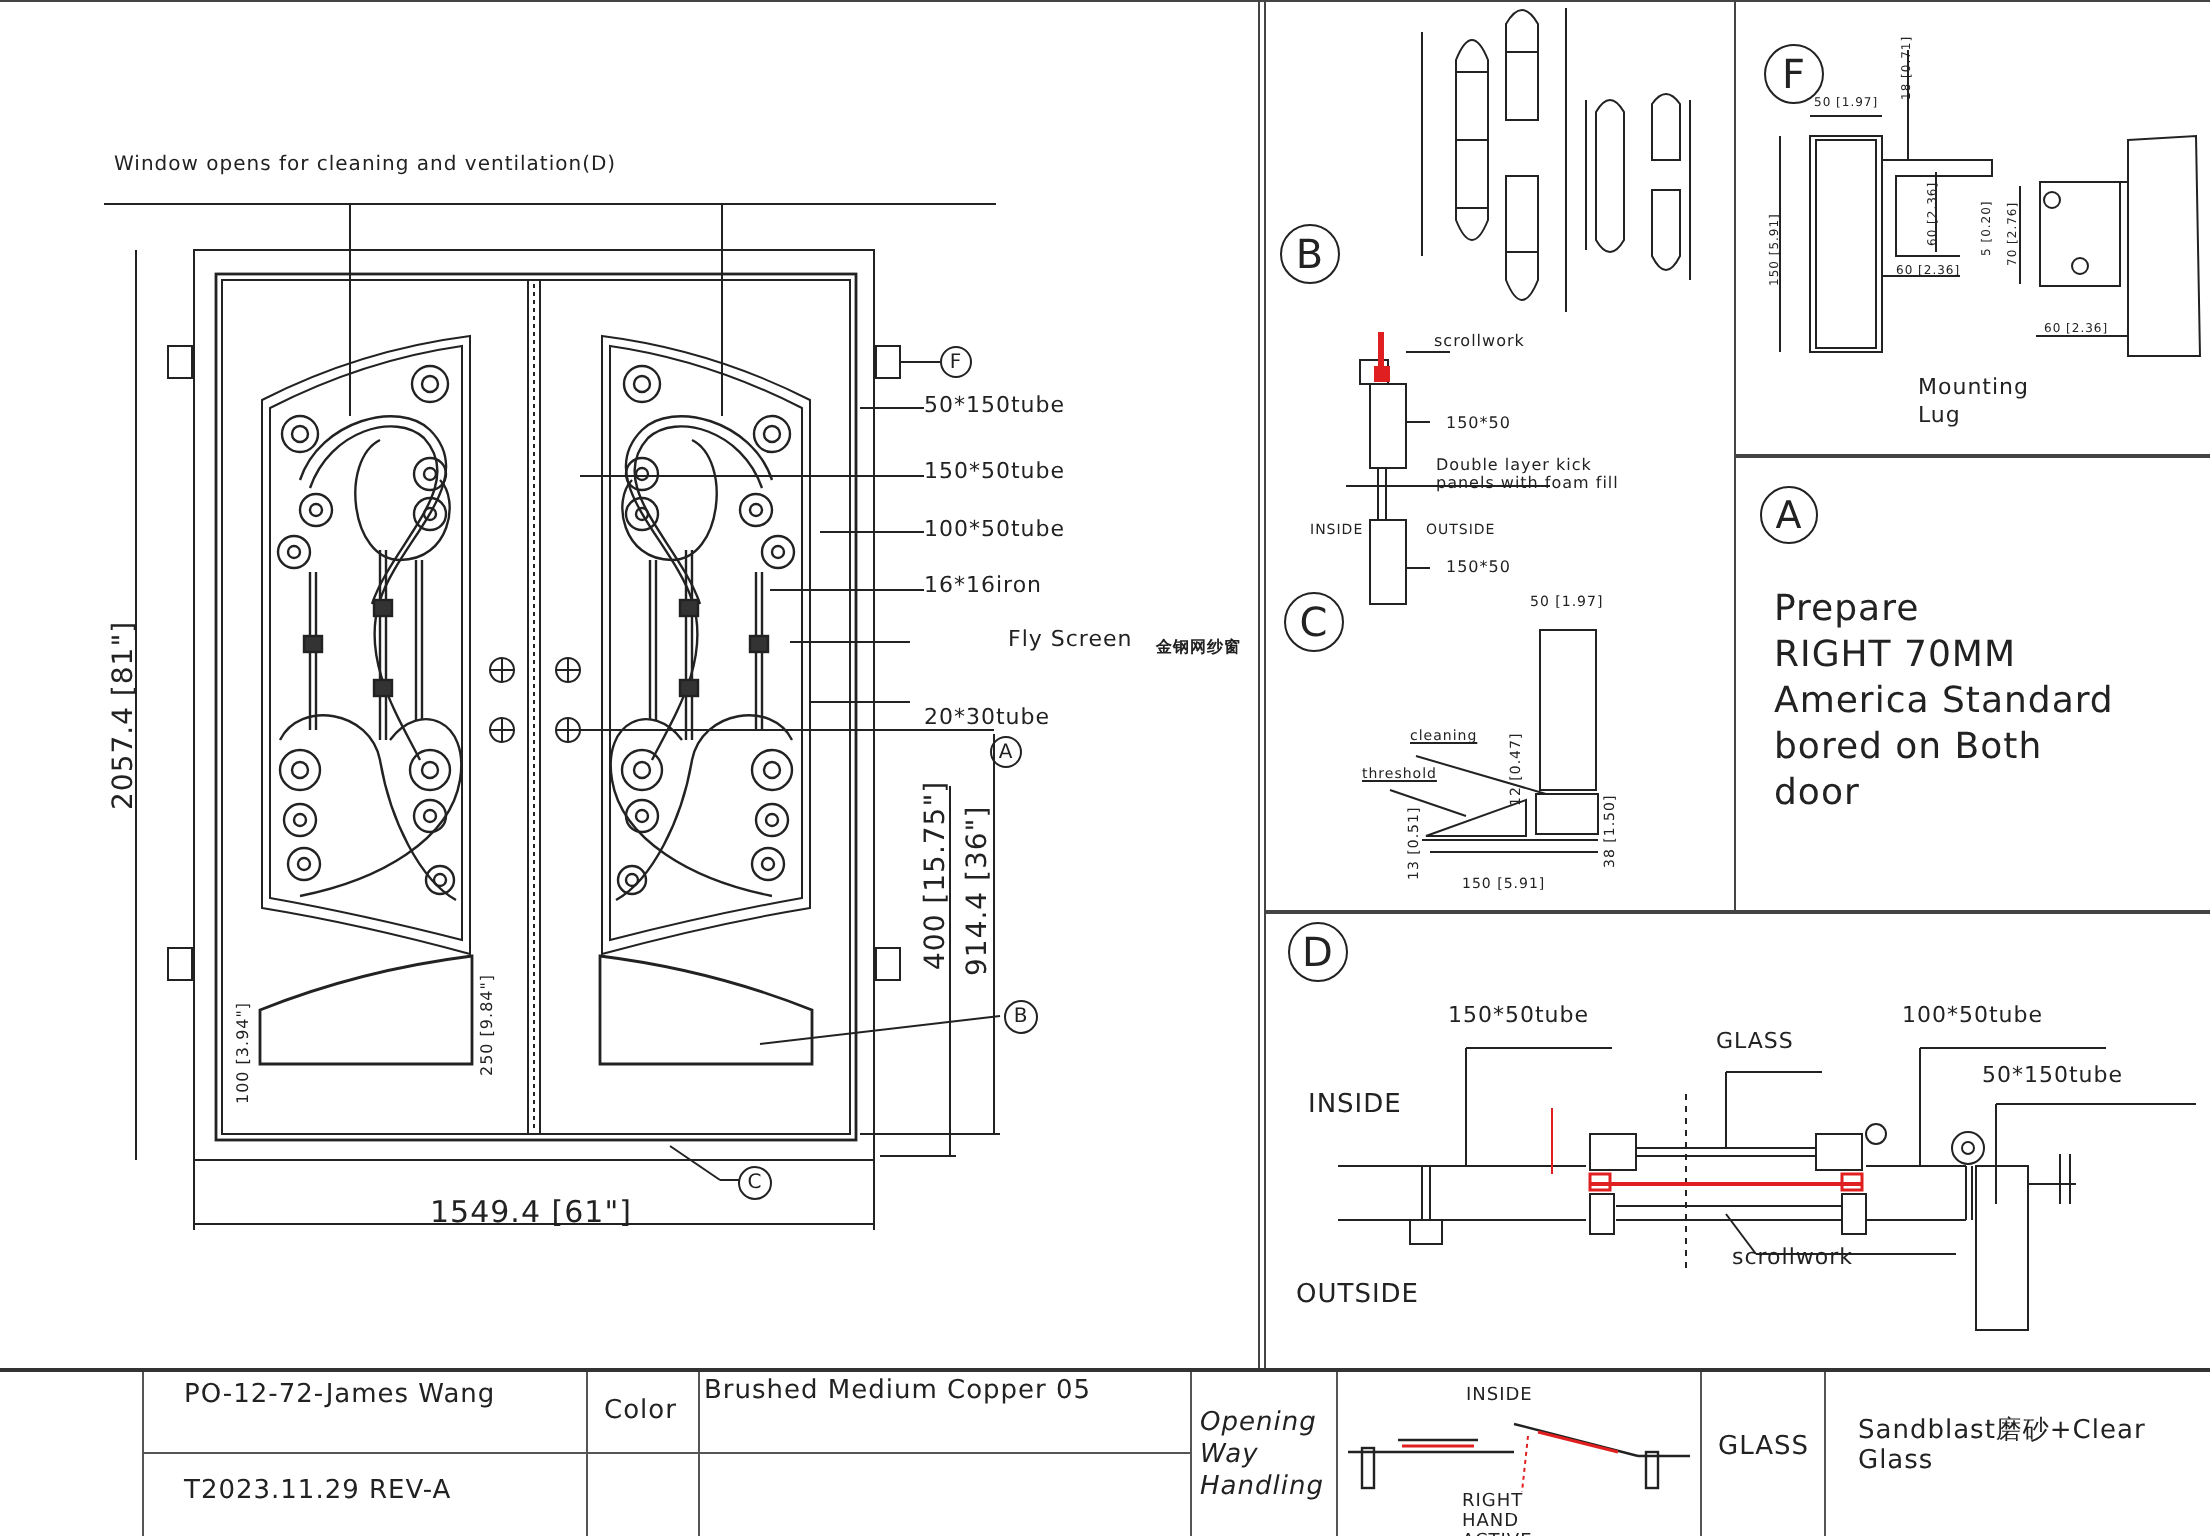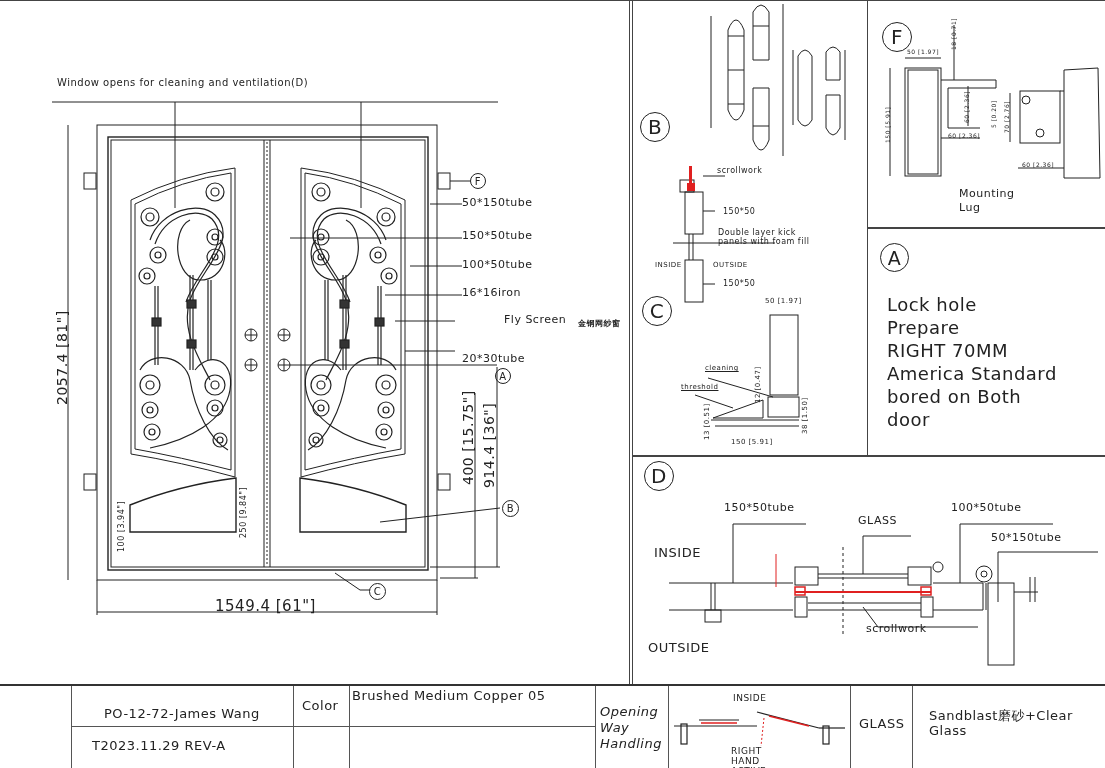--- a/index.html
+++ b/index.html
@@ -305,21 +305,20 @@
   <div class="vtext" style="left:963px;top:123px;font-size:6px;">60 [2.36]</div>
   <div class="vtext" style="left:990px;top:128px;font-size:6px;">5 [0.20]</div>
   <div class="vtext" style="left:1003px;top:133px;font-size:6px;">70 [2.76]</div>
   <div class="lbl-sm" style="left:948px;top:132px;font-size:6px;">60 [2.36]</div>
   <div class="lbl-sm" style="left:1022px;top:161px;font-size:6px;">60 [2.36]</div>
 
   <div class="circ" style="left:880px;top:243px;width:27px;height:27px;font-size:19px;">
       <span>A</span>
     </div>
   <div class="abs" style="left:887px;top:293px;font-size:18px;line-height:23px;color:#222;">
-    <div>Lock hole</div>
     <div>Prepare</div>
     <div>RIGHT 70MM</div>
     <div>America Standard</div>
     <div>bored on Both</div>
     <div>door</div>
   </div>
 
   <svg class="abs" style="left:633px;top:457px;" width="472" height="227" viewBox="0 0 472 227">
     <g stroke="#222" fill="none" stroke-width="1">
       <line x1="36" y1="126" x2="160" y2="126"></line>
@@ -370,21 +369,21 @@
   <div class="lbl" style="left:858px;top:514px;">GLASS</div>
   <div class="lbl" style="left:951px;top:501px;">100*50tube</div>
   <div class="lbl" style="left:991px;top:531px;">50*150tube</div>
   <div class="lbl-sm" style="left:654px;top:545px;font-size:13px;">INSIDE</div>
   <div class="lbl-sm" style="left:648px;top:640px;font-size:13px;">OUTSIDE</div>
   <div class="lbl" style="left:866px;top:622px;">scrollwork</div>
 
   <div id="titleblock">
     <div class="tb-cell" style="left:0;top:0;width:71px;height:84px;border-left:none;"></div>
     <div class="tb-cell" style="left:71px;top:0;width:222px;height:84px;">
-      <div class="abs" style="left:20px;top:20px;margin-left:12px;">PO-12-72-James Wang</div>
+      <div class="abs" style="left:20px;top:4px;">PO-12-72-James Wang</div>
       <div class="tb-hline" style="left:0;top:40px;width:221px;"></div>
       <div class="abs" style="left:20px;top:52px;">T2023.11.29 REV-A</div>
     </div>
     <div class="tb-cell" style="left:293px;top:0;width:56px;height:84px;">
       <div class="abs" style="left:8px;top:12px;">Color</div>
       <div class="tb-hline" style="left:0;top:40px;width:55px;"></div>
     </div>
     <div class="tb-cell" style="left:349px;top:0;width:246px;height:84px;">
       <div class="abs" style="left:2px;top:3px;width:195px;line-height:14px;">Brushed Medium Copper 05</div>
       <div class="tb-hline" style="left:0;top:40px;width:245px;"></div>

